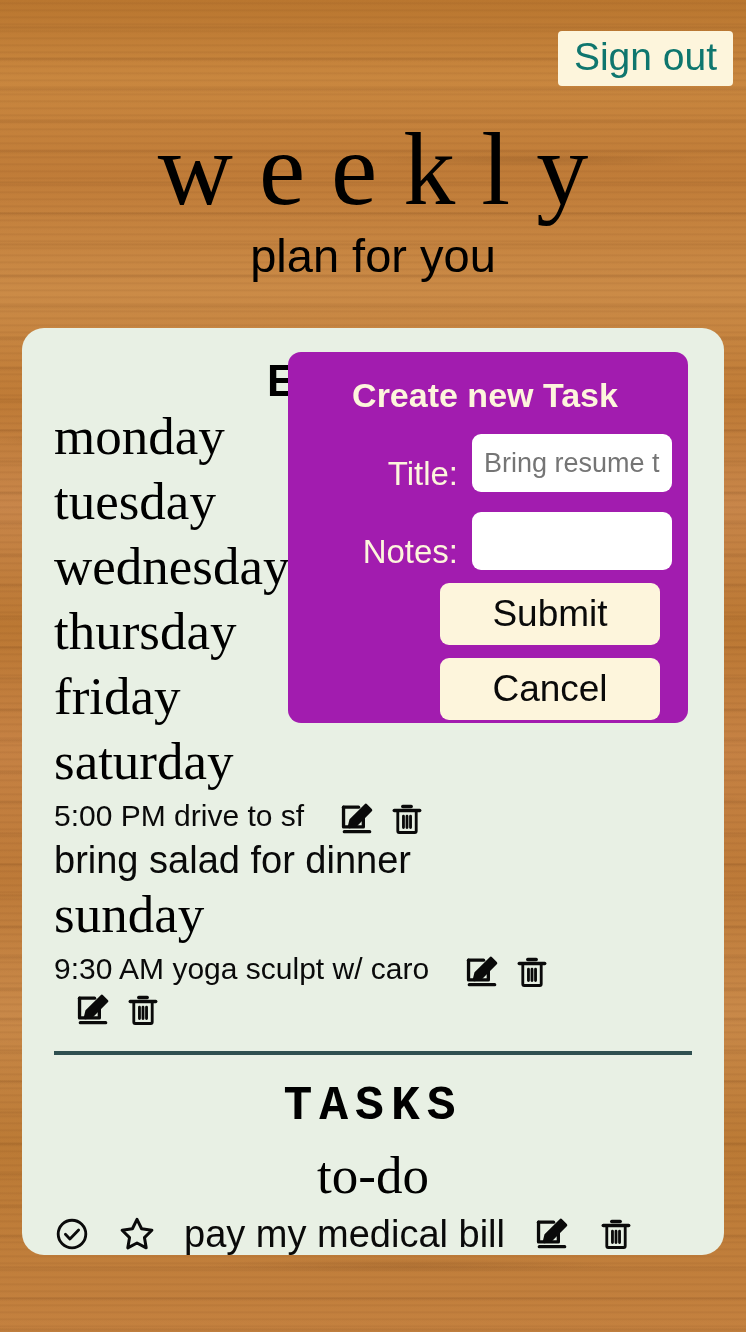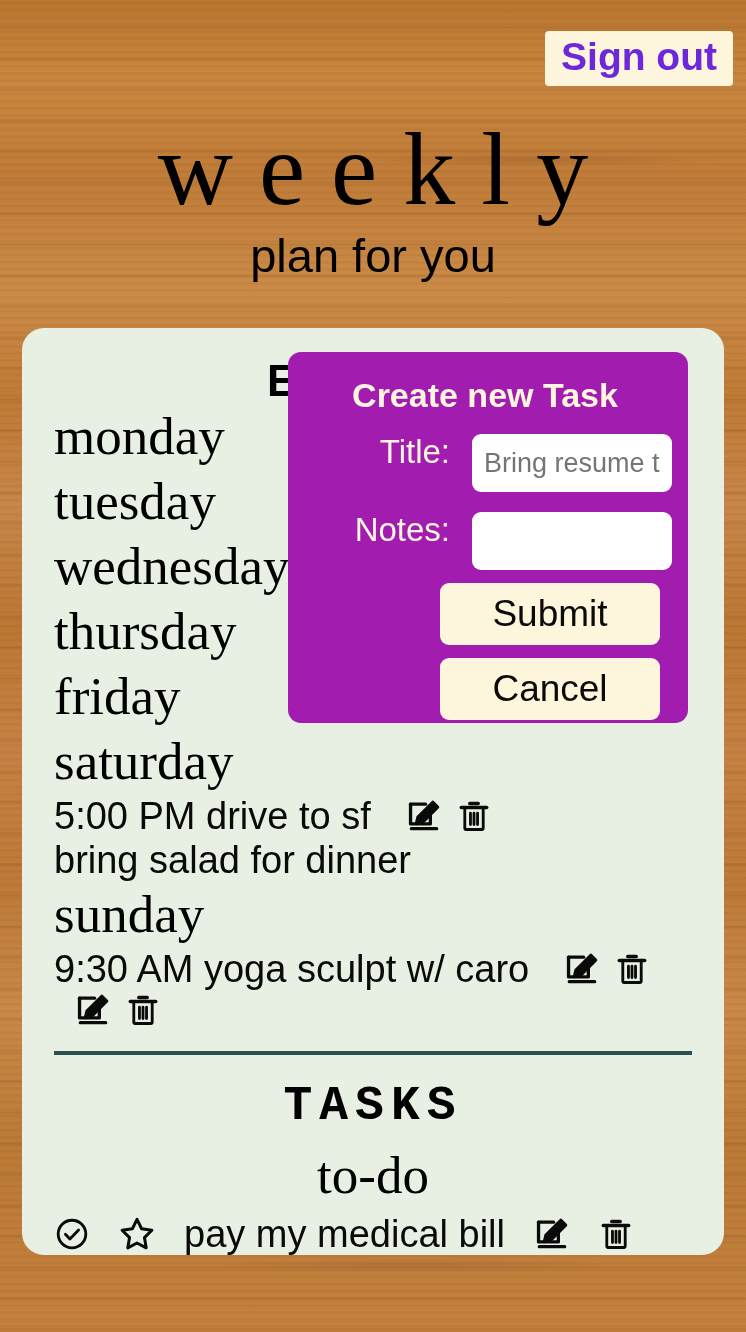--- a/index.html
+++ b/index.html
@@ -71,24 +71,23 @@
     position: absolute;
     top: 31px;
     right: 13px;
     background: #fdf5dc;
     border: none;
     border-radius: 4px;
     padding: 6px 16px 10px 16px;
     font-family: "Liberation Sans", sans-serif;
     font-size: 39px;
     line-height: 1.0;
-    color: #6d28d9;
+    color: #0f766e;
     cursor: pointer;
     z-index: 5;
-    font-weight: bold;
   }
 
   #app-title {
     position: absolute;
     top: 117px;
     left: 0;
     width: 100%;
     text-align: center;
     font-family: "Liberation Serif", serif;
     font-size: 104px;
@@ -146,24 +145,24 @@
   .day-name {
     font-family: "Liberation Serif", serif;
     font-size: 53px;
     line-height: 65px;
     color: #000;
     white-space: nowrap;
   }
 
   .event-row {
     display: flex;
-    align-items: center;
+    align-items: flex-end;
     gap: 14px;
     font-family: "Liberation Sans", sans-serif;
-    font-size: 38px;
+    font-size: 30px;
     line-height: 44px;
     color: #0a0a0a;
     white-space: nowrap;
   }
   .event-note {
     font-family: "Liberation Sans", sans-serif;
     font-size: 38px;
     line-height: 44px;
     color: #0a0a0a;
     white-space: nowrap;
@@ -241,23 +240,23 @@
     font-weight: bold;
     font-size: 34px;
     color: #fdf5dc;
     line-height: 1.1;
     padding-right: 6px;
     margin-top: 9px;
   }
 
   .field-row {
     display: flex;
-    align-items: flex-start;
+    align-items: flex-end;
     justify-content: flex-end;
-    gap: 22px;
+    gap: 14px;
     margin-top: 20px;
   }
   .field-label {
     font-family: "Liberation Sans", sans-serif;
     font-size: 33px;
     color: #fdf5dc;
     line-height: 1.1;
   }
   .field-input {
     width: 200px;

